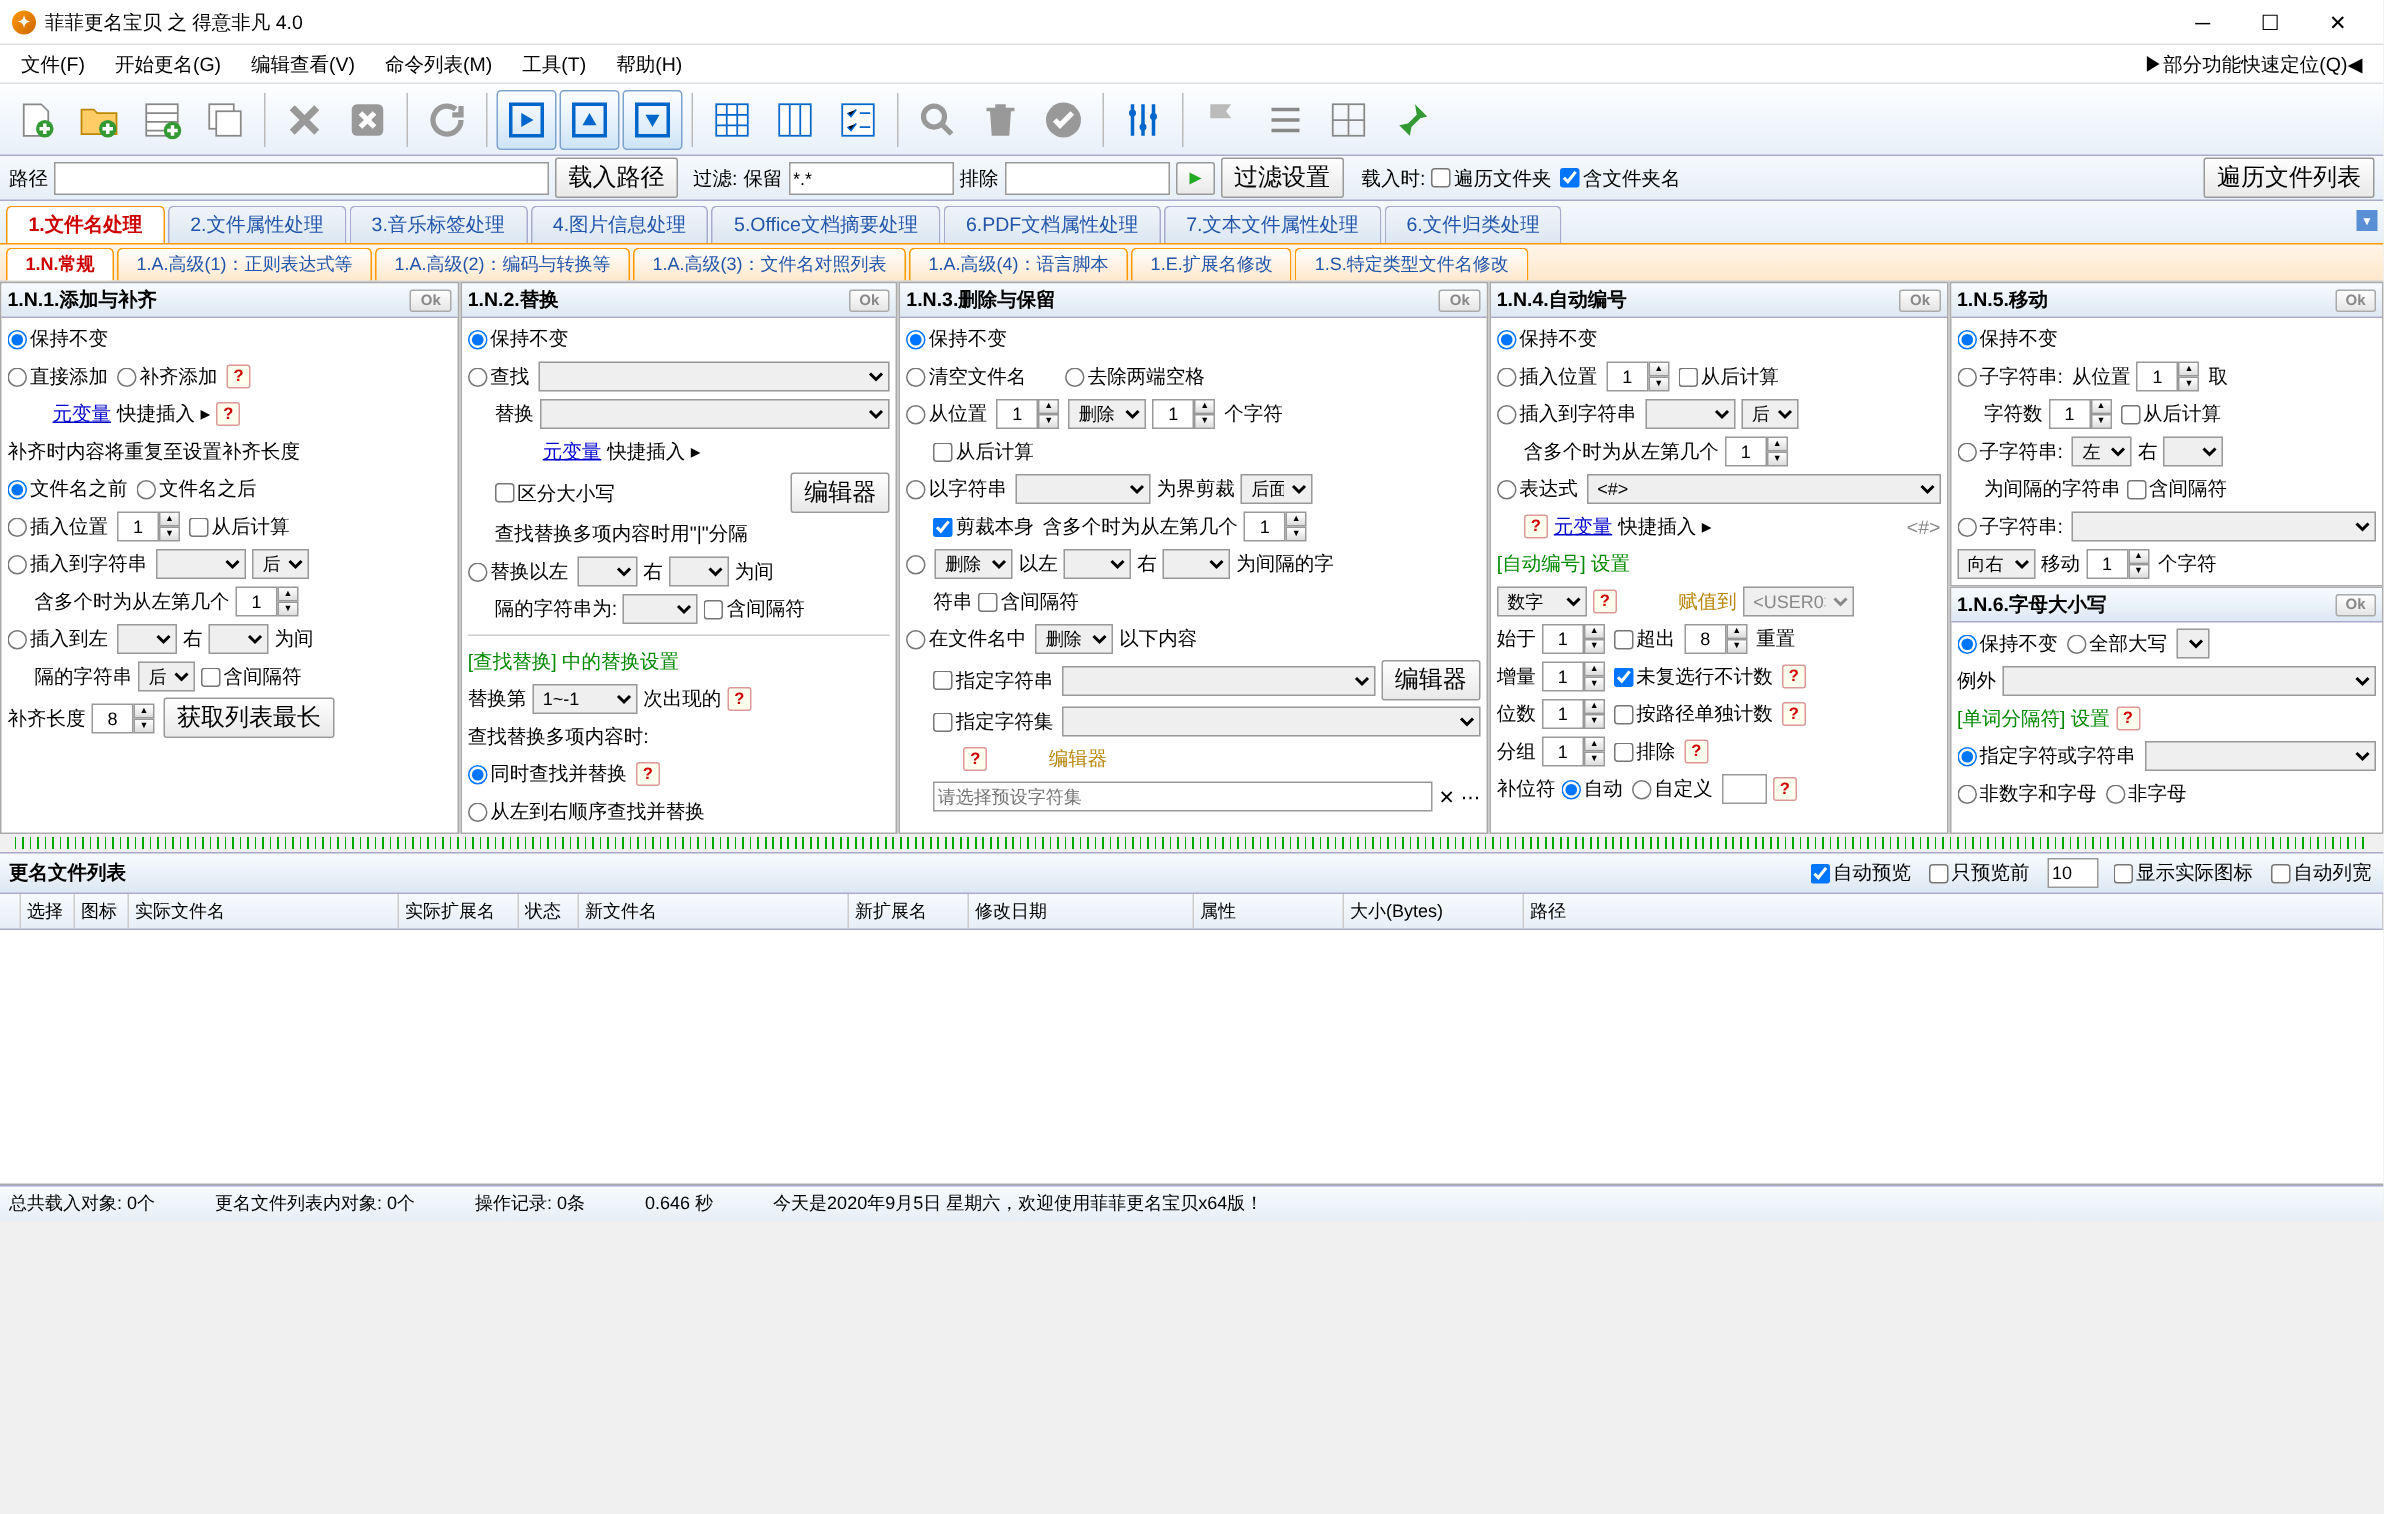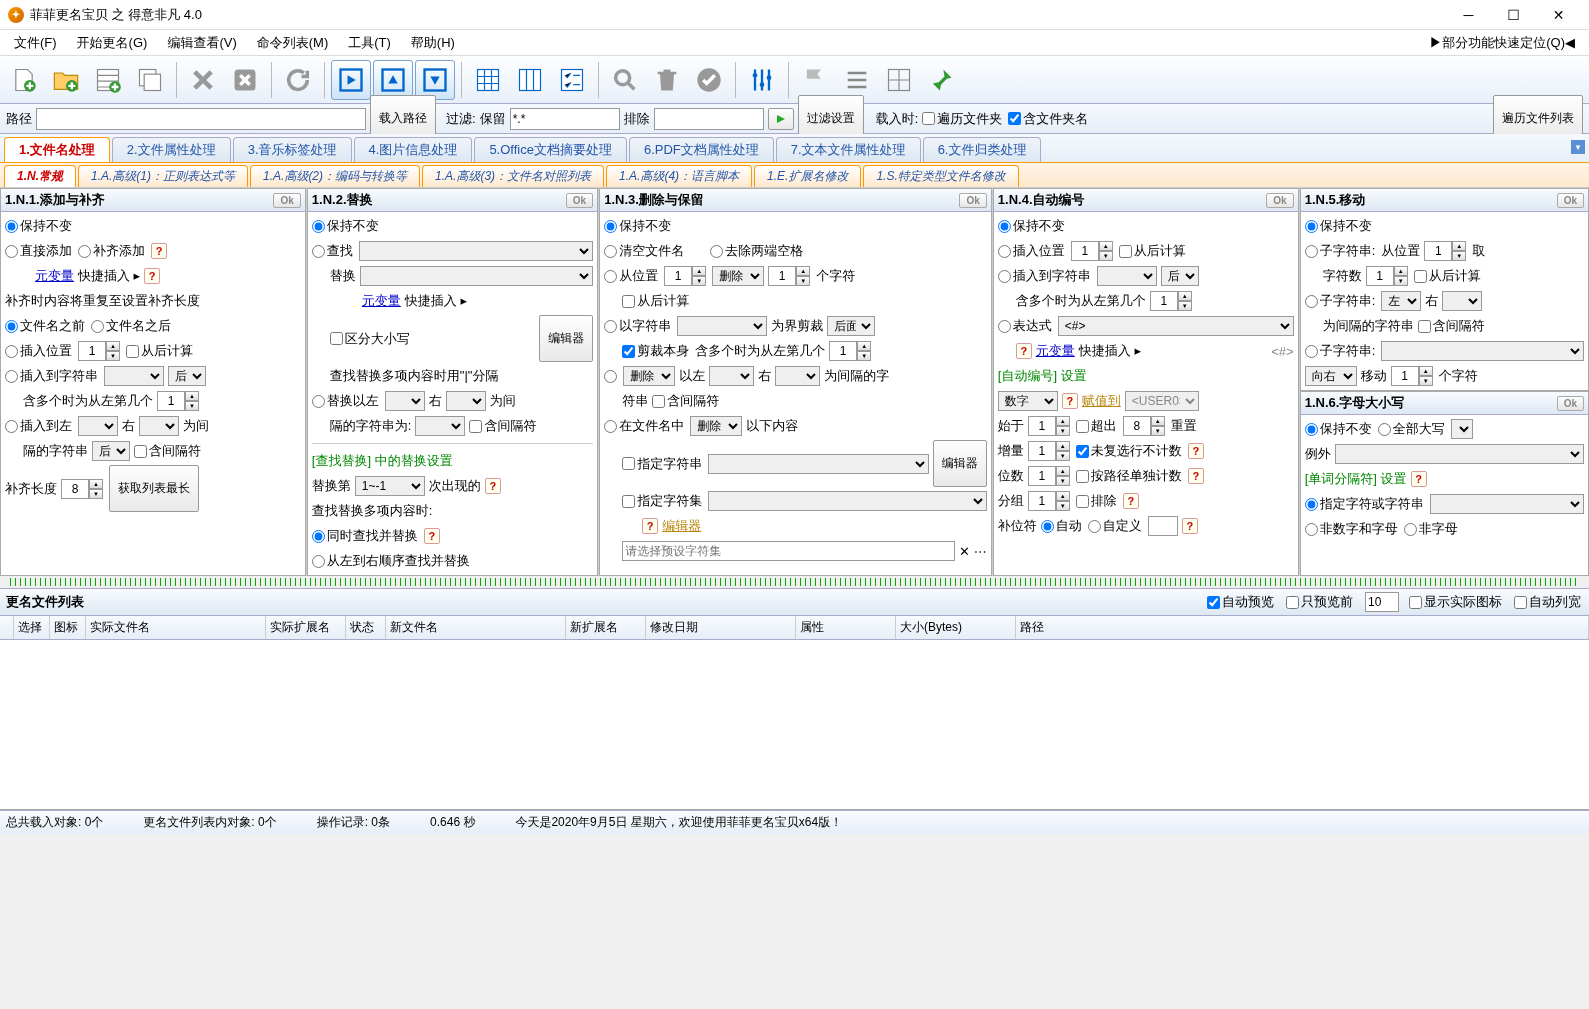--- a/index.html
+++ b/index.html
@@ -13,40 +13,40 @@
 .menu-item { padding: 3px 10px; }
 .menu-right { margin-left: auto; }
 .toolbar { background: linear-gradient(#fdfeff,#e8f0f9); height: 48px; display: flex; align-items: center; padding: 0 4px; border-bottom: 1px solid #aac; gap: 2px; }
 .tool-btn { width: 40px; height: 40px; display: flex; align-items: center; justify-content: center; border: 1px solid transparent; border-radius: 3px; }
 .tool-btn svg { width: 28px; height: 28px; }
 .tool-btn.active { background: linear-gradient(#fff,#cde4f7); border-color: #7da2ce; }
 .tool-sep { width: 1px; height: 36px; background: #bbb; margin: 0 4px; }
 .pathbar { background: linear-gradient(#f5f9fd,#e6eef7); height: 30px; display: flex; align-items: center; padding: 2px 6px; gap: 4px; border-bottom: 1px solid #aac; font-size: 13px; }
 .pathbar label { white-space: nowrap; }
 .pathbar input[type=text], .pathbar .combo { height: 22px; border: 1px solid #999; font-size: 12px; padding: 0 2px; }
-.btn { background: linear-gradient(#fefefe,#e9e9e9); border: 1px solid #999; padding: 14px 8px; font-size: 12px; border-radius: 2px; }
+.btn { background: linear-gradient(#fefefe,#e9e9e9); border: 1px solid #999; padding: 2px 8px; font-size: 16px; border-radius: 2px; }
 .play-btn { width:26px; height:22px; display:flex; align-items:center; justify-content:center; border:1px solid #999; background:linear-gradient(#fefefe,#e9e9e9); border-radius:2px;}
 .tabs-row { background: linear-gradient(#f5f9fd,#e6eef7); display: flex; align-items: flex-start; padding: 3px 4px 0; gap: 2px; border-bottom: 1px solid #f90; position:relative; }
 .dropdown-arrow { position:absolute; right:4px; top:6px; width:14px; height:14px; background:#5a8fd6; color:#fff; display:flex;align-items:center;justify-content:center;font-size:8px;}
 .tab { border: 1px solid #aac; border-bottom: none; padding: 3px 14px; background: linear-gradient(#f0f4f9,#dce7f2); border-radius: 4px 4px 0 0; color: #2255aa; font-size: 13px; }
 .tab.active { background: #fff; color: #c00; font-weight: bold; border-color: #f90;}
 .subtabs-row { background: linear-gradient(#fff5e8,#ffe8cc); display: flex; padding: 2px 4px 0; gap: 2px; border-bottom: 1px solid #ccc; }
-.subtab { border: 1px solid #f90; border-bottom: none; padding: 2px 12px; background: linear-gradient(#fff,#ffe8cc); border-radius: 4px 4px 0 0; color: #2255aa; font-size: 12px; font-style: italic; }
+.subtab { border: 1px solid #f90; border-bottom: none; padding: 2px 12px; background: linear-gradient(#fff,#ffe8cc); border-radius: 4px 4px 0 0; color: #2255aa; font-size: 12px; }
 .subtab.active { background: #fff; color: #c00; font-weight: bold; }
 .panels { display: flex; gap: 1px; padding: 0; background: #ccc; }
 .panel { background: #fff; border: 1px solid #aaa; flex: 1; display: flex; flex-direction: column; min-width: 0; }
 .panel-header { background: linear-gradient(#f8fbfe,#dde8f3); display: flex; align-items: center; padding: 2px 4px; border-bottom: 1px solid #aac; font-weight: bold; font-size: 13px; }
 .panel-header .ok-btn { margin-left: auto; font-size: 10px; padding: 1px 6px; border: 1px solid #aaa; background: linear-gradient(#fefefe,#e5e5e5); color:#888; border-radius:2px;}
 .panel-body { padding: 3px 4px; font-size: 13px; display: flex; flex-direction: column; gap: 3px; }
 .row { display: flex; align-items: center; gap: 4px; flex-wrap: wrap; min-height:22px;}
 .row label { white-space: nowrap; }
 input[type=radio], input[type=checkbox] { margin-right: 2px; vertical-align: middle; }
 .radio-label, .check-label { display: inline-flex; align-items: center; margin-right: 2px; white-space:nowrap;}
 .help { display: inline-flex; width: 16px; height: 16px; align-items: center; justify-content: center; border: 1px solid #d99; background: #ffe; color: #c00; font-size: 11px; font-weight: bold; border-radius:2px;}
-.link { color: #b8860b; text-decoration: underline; cursor: pointer; }
+.link { color: #b8860b; cursor: pointer; margin-left: 37px; }
 .blue-link { color: #00c; text-decoration: underline; }
 .combo, .txt { border: 1px solid #999; height: 20px; font-size: 12px; padding: 0 2px; }
 .spinner { width: 44px; display:inline-flex; }
 .spinner input { width: 28px; border: 1px solid #999; text-align:center; height:20px; font-size:12px;}
 .spinner .arrows { width:14px; display:flex; flex-direction:column;}
 .spinner .arrows span{ height:10px; border:1px solid #999; background:linear-gradient(#fff,#ddd); font-size:6px; display:flex;align-items:center;justify-content:center;}
 .section-label { color: #080; font-weight:normal; }
 .list-header { background: linear-gradient(#f8fbfe,#dde8f3); padding: 3px 6px; display: flex; align-items: center; font-size: 13px; border-top:1px solid #aac; border-bottom:1px solid #aac;}
 .list-header .title { font-weight: bold; }
 .list-header .right { margin-left: auto; display: flex; gap: 10px; align-items:center;}

